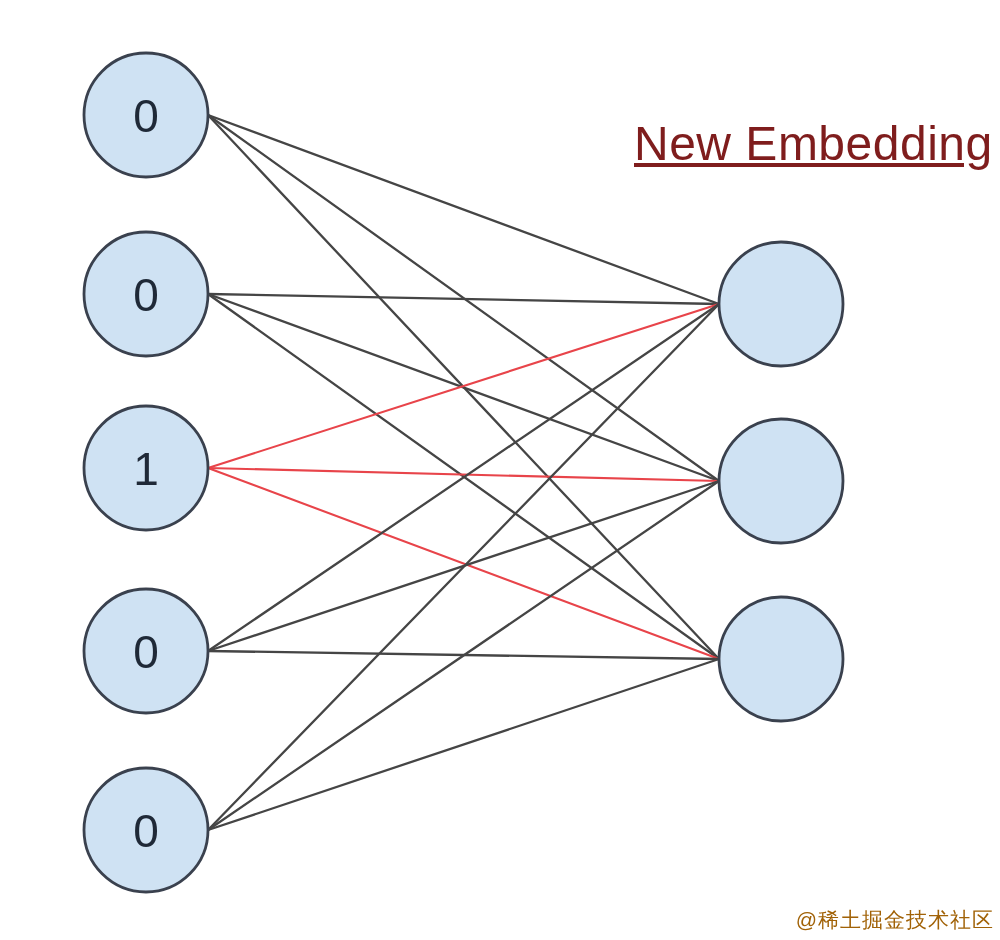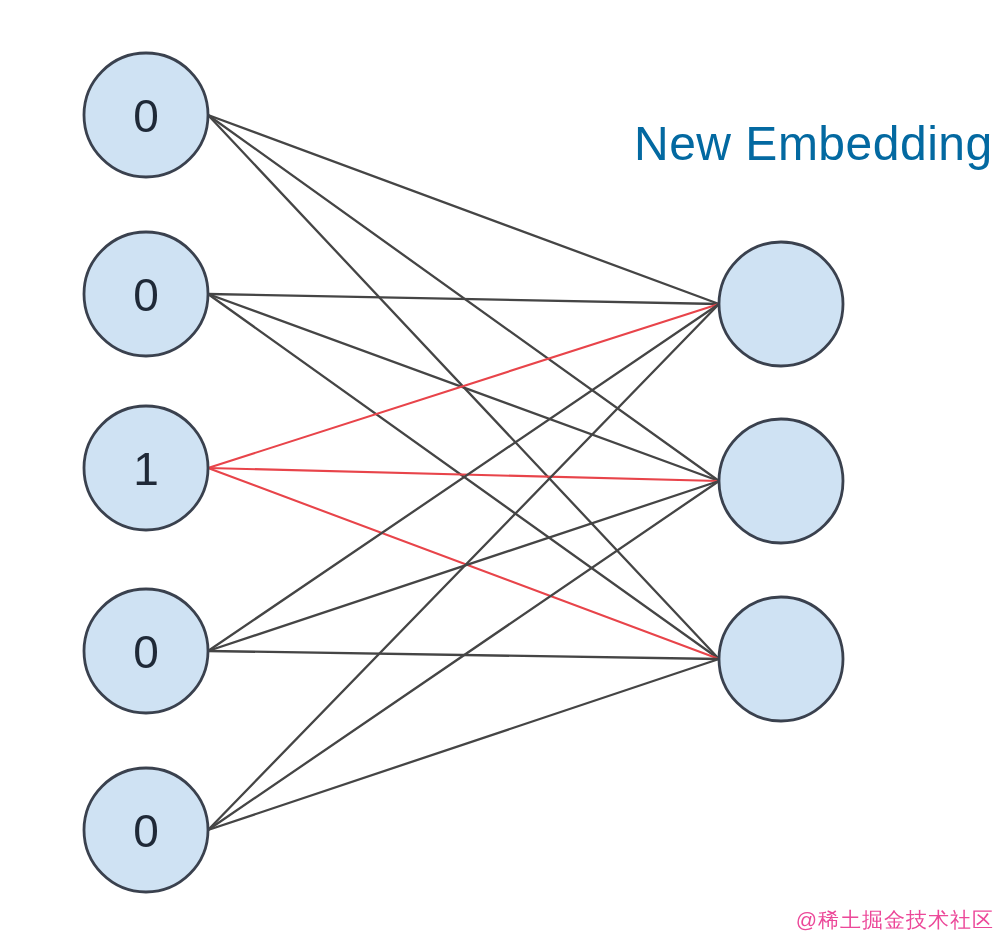--- a/index.html
+++ b/index.html
@@ -22,31 +22,32 @@
     width: 1000px;
     height: 940px;
   }
   .diagram-title {
     position: absolute;
     left: 634px;
     top: 116px;
     font-size: 48px;
     font-weight: 500;
     letter-spacing: 0.5px;
-    color: #0369a1;
+    color: #7f1d1d;
     white-space: nowrap;
     user-select: none;
+    text-decoration: underline;
   }
   .watermark {
     position: absolute;
     right: 6px;
     bottom: 6px;
     font-size: 21px;
     letter-spacing: 1px;
-    color: #ec4899;
+    color: #a16207;
     white-space: nowrap;
     user-select: none;
   }
   .node-label {
     font-family: "Liberation Sans", sans-serif;
     font-size: 46px;
     fill: #1f2937;
   }
 </style>
 </head>

